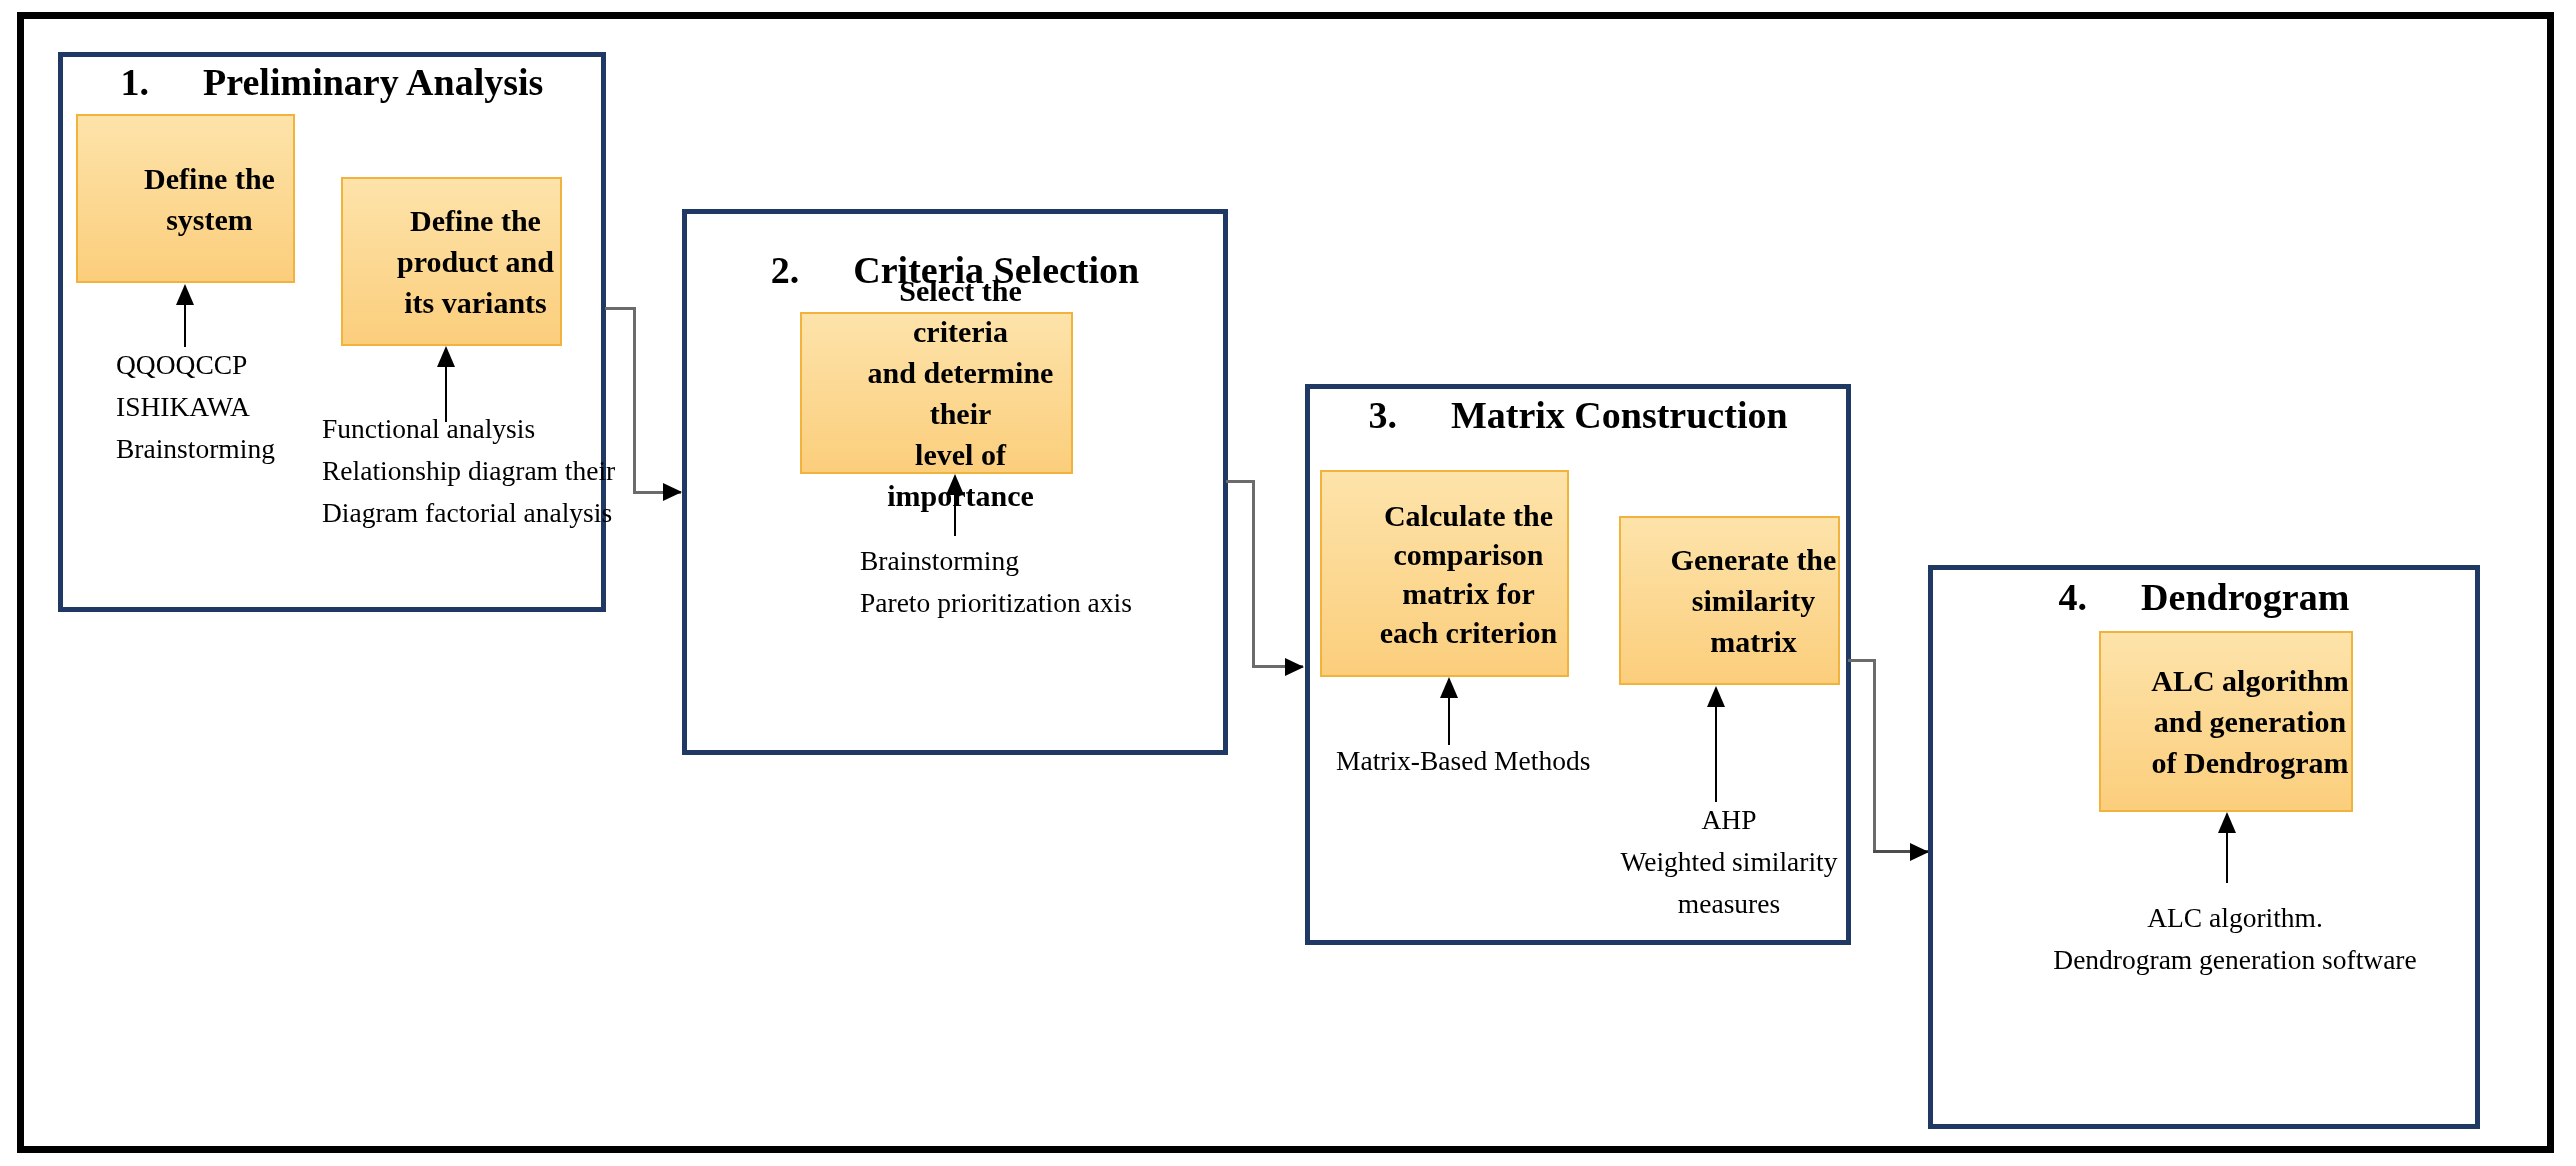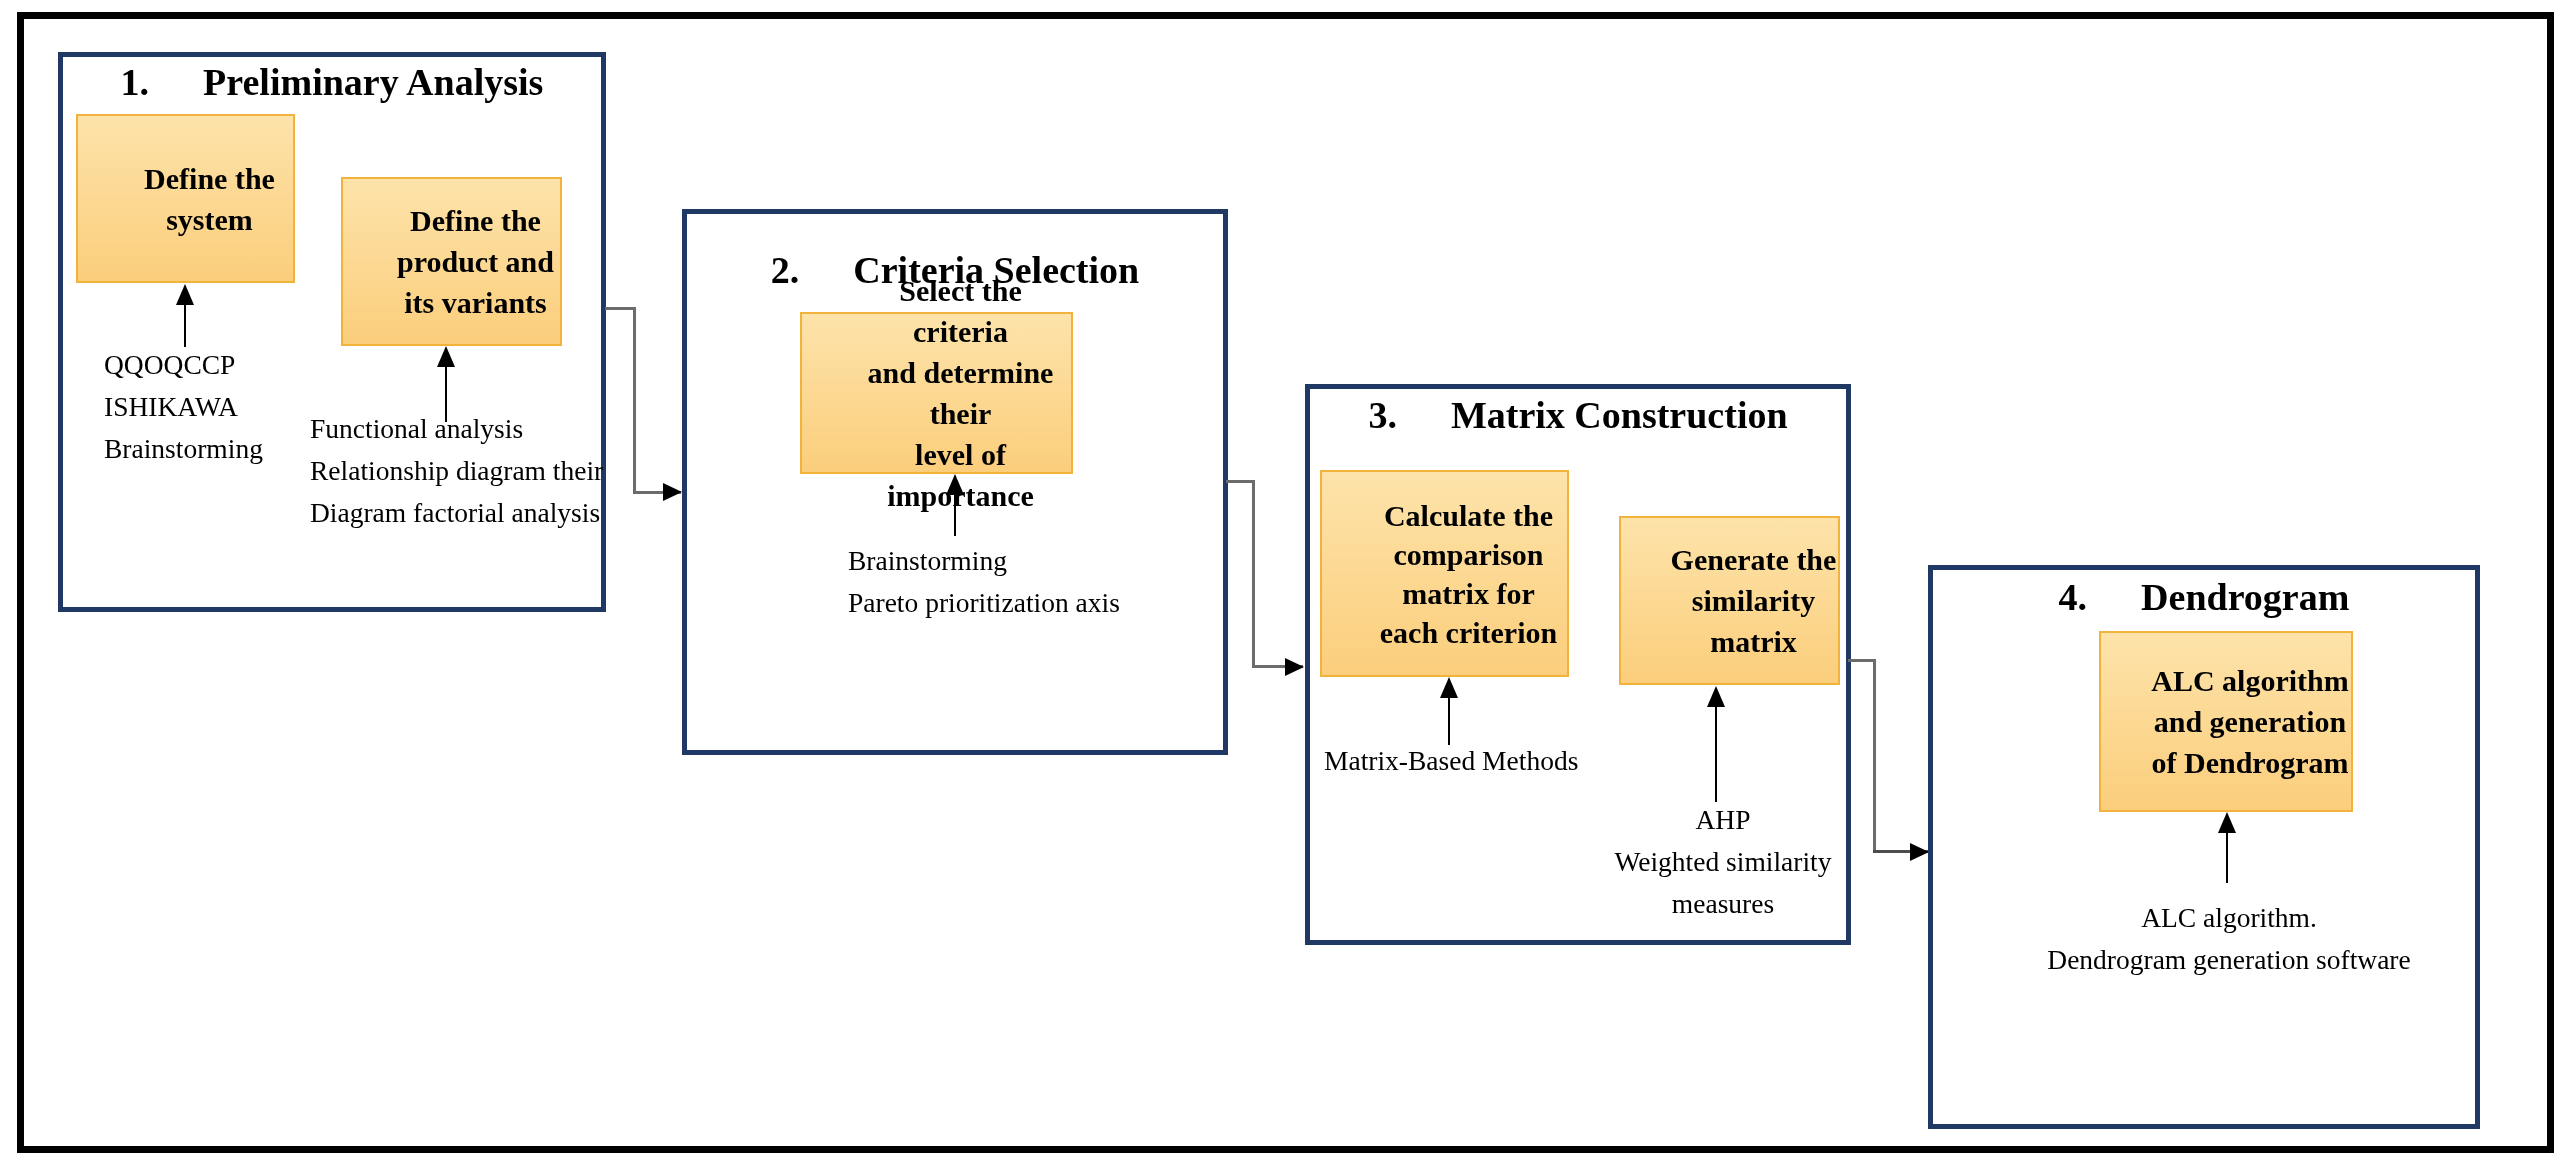--- a/index.html
+++ b/index.html
@@ -54,21 +54,21 @@
   .uparrow .shaft{width:2.6px;flex:1;background:#000;}
   #arrow-1a{left:176px;top:284px;height:63px;}
   #arrow-1b{left:437px;top:346px;height:76px;}
   #arrow-2a{left:946px;top:474px;height:62px;}
   #arrow-3a{left:1440px;top:677px;height:68px;}
   #arrow-3b{left:1707px;top:686px;height:116px;}
   #arrow-4a{left:2218px;top:812px;height:71px;}
 
   
   .tool-list{position:absolute;font-size:27.5px;line-height:42px;}
-  .tool-list div{white-space:nowrap;}
+  .tool-list div{white-space:nowrap;margin-left:12px;}
   #list-1a{left:104px;top:344px;}
   #list-1b{left:310px;top:408px;}
   #list-2{left:848px;top:540px;}
   #list-3a{left:1324px;top:740px;}
   #list-3b{left:1608px;top:799px;width:230px;text-align:center;}
   #list-4{left:2033px;top:897px;width:392px;text-align:center;}
 
   
   .seg{position:absolute;background:#6b6b6b;}
   .arrowhead{position:absolute;width:0;height:0;border-top:9.2px solid transparent;border-bottom:9.2px solid transparent;border-left:19.6px solid #000;}

